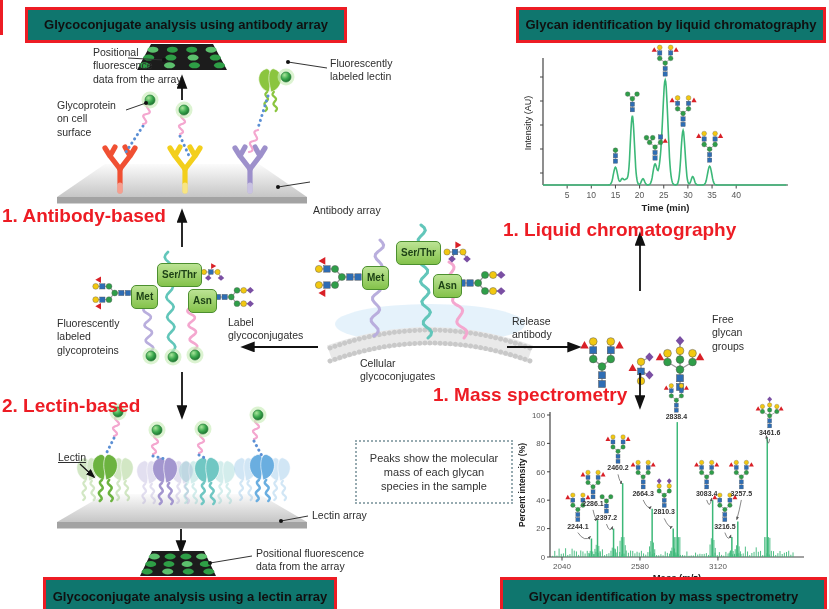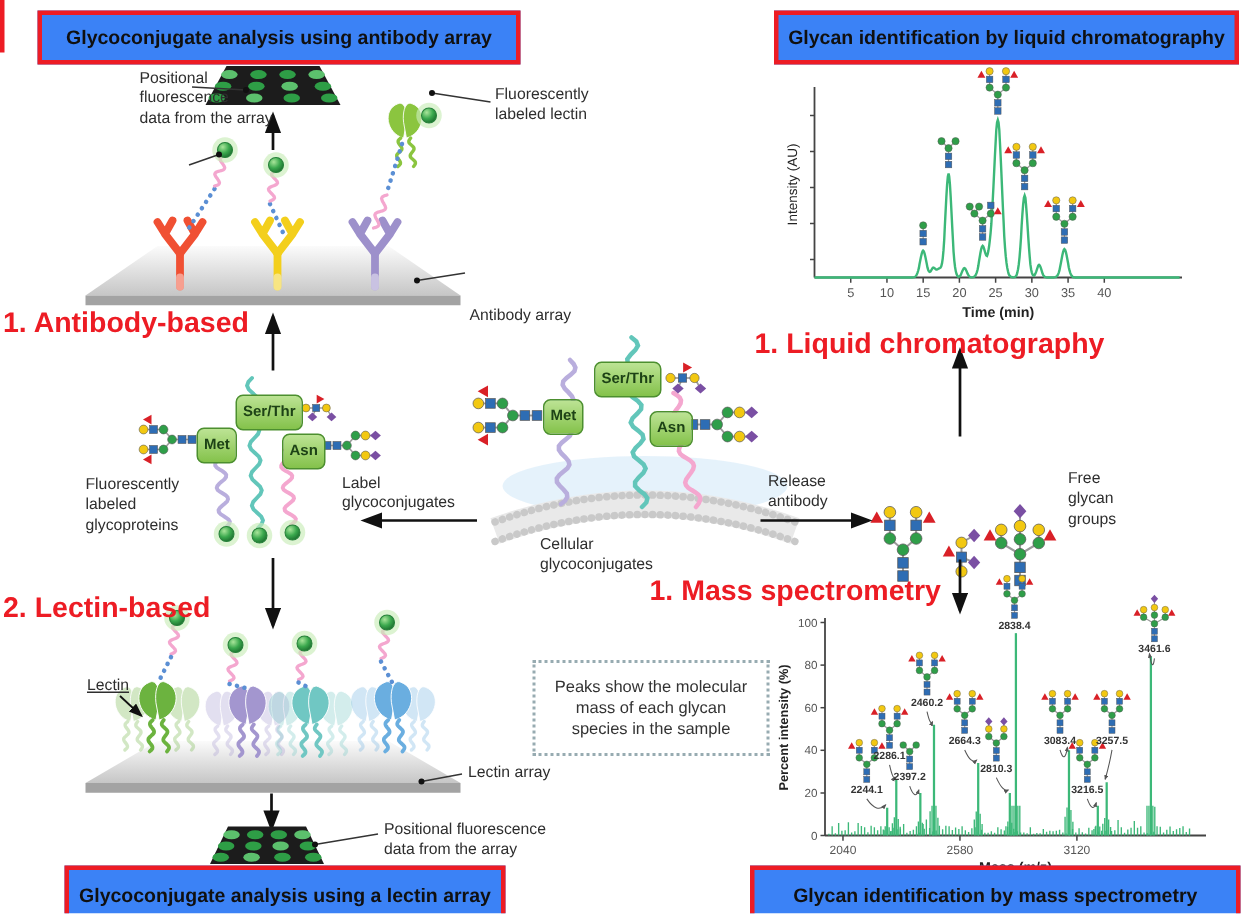--- a/index.html
+++ b/index.html
@@ -2,21 +2,21 @@
 <html><head>
 <meta charset="utf-8">
 <style>
   :root{ --red:#ed1c24; }
   html,body{margin:0;padding:0;background:#fff;}
   #stage{position:relative;width:829px;height:609px;background:#fff;overflow:hidden;
          font-family:"Liberation Sans",sans-serif;}
   #art,#lc-svg,#ms-svg{position:absolute;overflow:visible;z-index:1;}
   .lbl{position:absolute;font:10.5px/1.28 "Liberation Sans",sans-serif;color:#2e2e2e;
        white-space:pre-line;z-index:2;}
-  .titlebox{position:absolute;background:#3b82f6;border:3px solid var(--red);
+  .titlebox{position:absolute;background:#0f766e;border:3px solid var(--red);
        display:flex;align-items:center;justify-content:center;text-align:center;
        font:bold 13px/1.1 "Liberation Sans",sans-serif;color:#101010;z-index:4;
        box-sizing:border-box;padding:2px 6px;}
   .heading{position:absolute;font:bold 19px/1 "Liberation Sans",sans-serif;
        color:var(--red);z-index:3;white-space:nowrap;}
   .callout{position:absolute;border:2px dotted #97abb1;display:flex;align-items:center;
        justify-content:center;text-align:center;font:11px/1.3 "Liberation Sans",sans-serif;
        color:#333;z-index:2;box-sizing:border-box;padding:4px 6px;white-space:pre-line;}
   .tag{position:absolute;background:linear-gradient(#bce394,#84c24b);
        border:1.5px solid #4c8f2f;border-radius:5px;
@@ -41,20 +41,23 @@
   <div class="heading" style="left:503px;top:220px;">1. Liquid chromatography</div>
   <div class="heading" style="left:433px;top:385px;">1. Mass spectrometry</div>
 
   <div class="callout" style="left:355px;top:440px;width:158px;height:64px;">Peaks show the molecular
 mass of each glycan
 species in the sample</div>
 
   <div class="lbl" style="left:57px;top:46px;margin-left:36px;">Positional
 fluorescence
 data from the array</div>
+  <div class="lbl" style="left:57px;top:99px;">Glycoprotein
+on cell
+surface</div>
   <div class="lbl" style="left:330px;top:57px;">Fluorescently
 labeled lectin</div>
   <div class="lbl" style="left:313px;top:176px;margin-top:28px;">Antibody array</div>
   <div class="lbl" style="left:57px;top:317px;">Fluorescently
 labeled
 glycoproteins</div>
   <div class="lbl" style="left:228px;top:316px;">Label
 glycoconjugates</div>
   <div class="lbl" style="left:360px;top:357px;">Cellular
 glycoconjugates</div>

